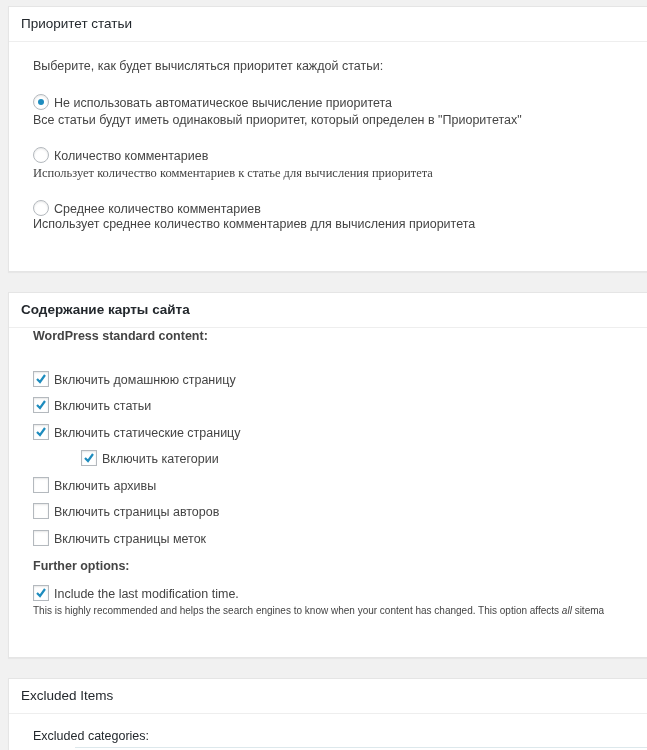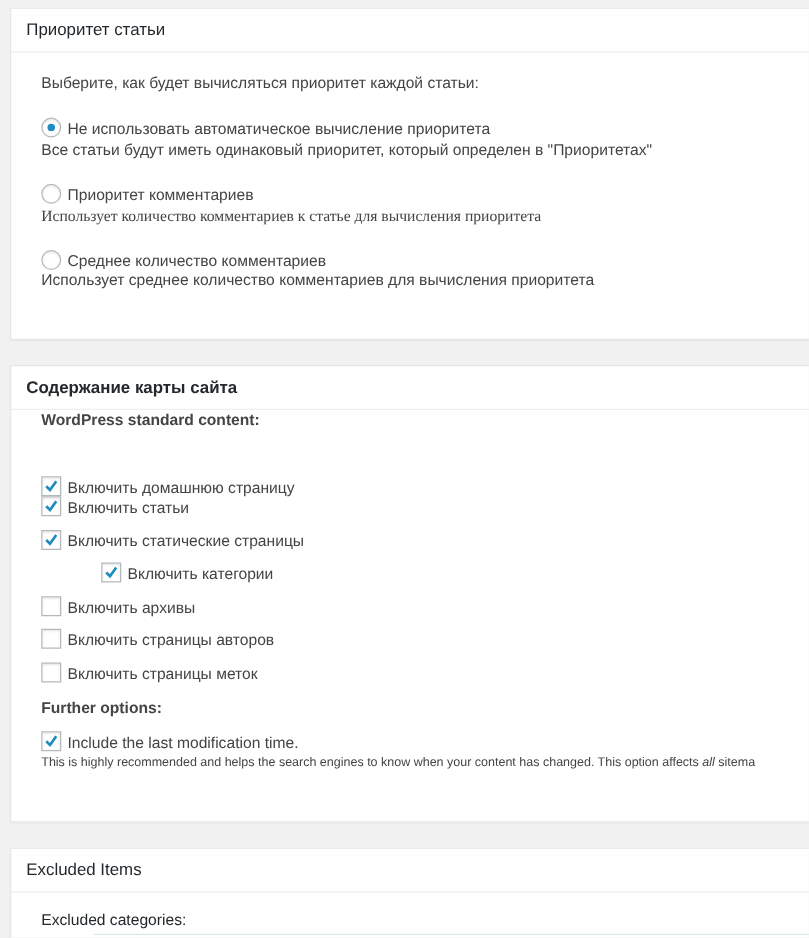--- a/index.html
+++ b/index.html
@@ -50,48 +50,48 @@
 <div class="panel" style="top:6px; height:264px;">
   <div class="panel-header">Приоритет статьи</div>
   <div class="row" style="top:52px;">Выберите, как будет вычисляться приоритет каждой статьи:</div>
 
   <label class="row" style="top:87px;">
     <span class="radio on"></span><span>Не использовать автоматическое вычисление приоритета</span>
   </label>
   <div class="desc" style="top:106px;">Все статьи будут иметь одинаковый приоритет, который определен в "Приоритетах"</div>
 
   <label class="row" style="top:140px;">
-    <span class="radio"></span><span>Приоритет комментариев</span>
+    <span class="radio"></span><span>Количество комментариев</span>
   </label>
   <div class="desc" style="top:159px;font-family:Liberation Serif, serif;">Использует количество комментариев к статье для вычисления приоритета</div>
 
   <label class="row" style="top:193px;">
     <span class="radio"></span><span>Среднее количество комментариев</span>
   </label>
   <div class="desc" style="top:210px;">Использует среднее количество комментариев для вычисления приоритета</div>
 </div>
 
 <div class="panel" style="top:292px; height:364px;">
   <div class="panel-header bold">Содержание карты сайта</div>
   <div class="sublabel" style="top:36px;">WordPress standard content:</div>
 
-  <label class="row" style="top:88px;">
+  <label class="row" style="top:78px;">
     <span class="cb"><svg width="14" height="14">
           <path d="M3 7 L6 10 L11 3" stroke="#1e8cbe" stroke-width="2.2" fill="none"></path>
         </svg></span><span>Включить домашнюю страницу</span>
   </label>
   <label class="row" style="top:104px;">
     <span class="cb"><svg width="14" height="14">
           <path d="M3 7 L6 10 L11 3" stroke="#1e8cbe" stroke-width="2.2" fill="none"></path>
         </svg></span><span>Включить статьи</span>
   </label>
   <label class="row" style="top:131px;">
     <span class="cb"><svg width="14" height="14">
           <path d="M3 7 L6 10 L11 3" stroke="#1e8cbe" stroke-width="2.2" fill="none"></path>
-        </svg></span><span>Включить статические страницы</span>
+        </svg></span><span>Включить статические страницу</span>
   </label>
   <label class="row" style="top:157px;padding-left:48px;">
     <span class="cb"><svg width="14" height="14">
           <path d="M3 7 L6 10 L11 3" stroke="#1e8cbe" stroke-width="2.2" fill="none"></path>
         </svg></span><span>Включить категории</span>
   </label>
   <label class="row" style="top:184px;">
     <span class="cb"></span><span>Включить архивы</span>
   </label>
   <label class="row" style="top:210px;">

